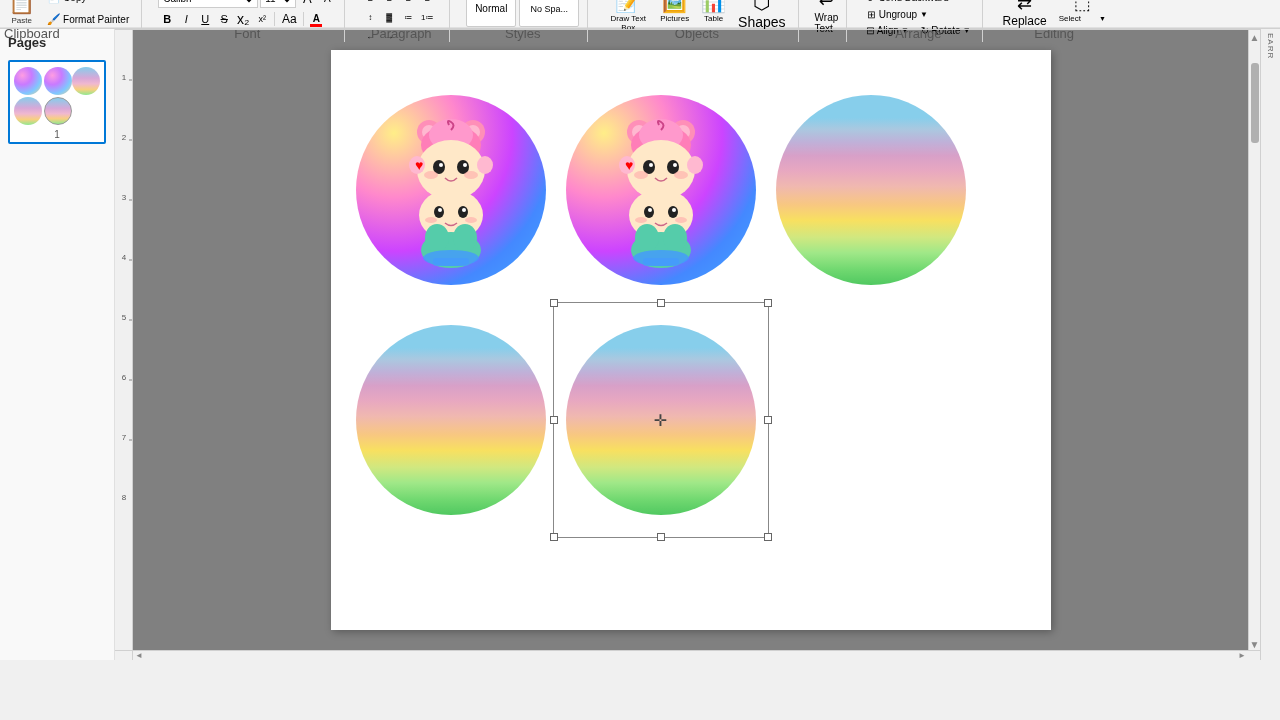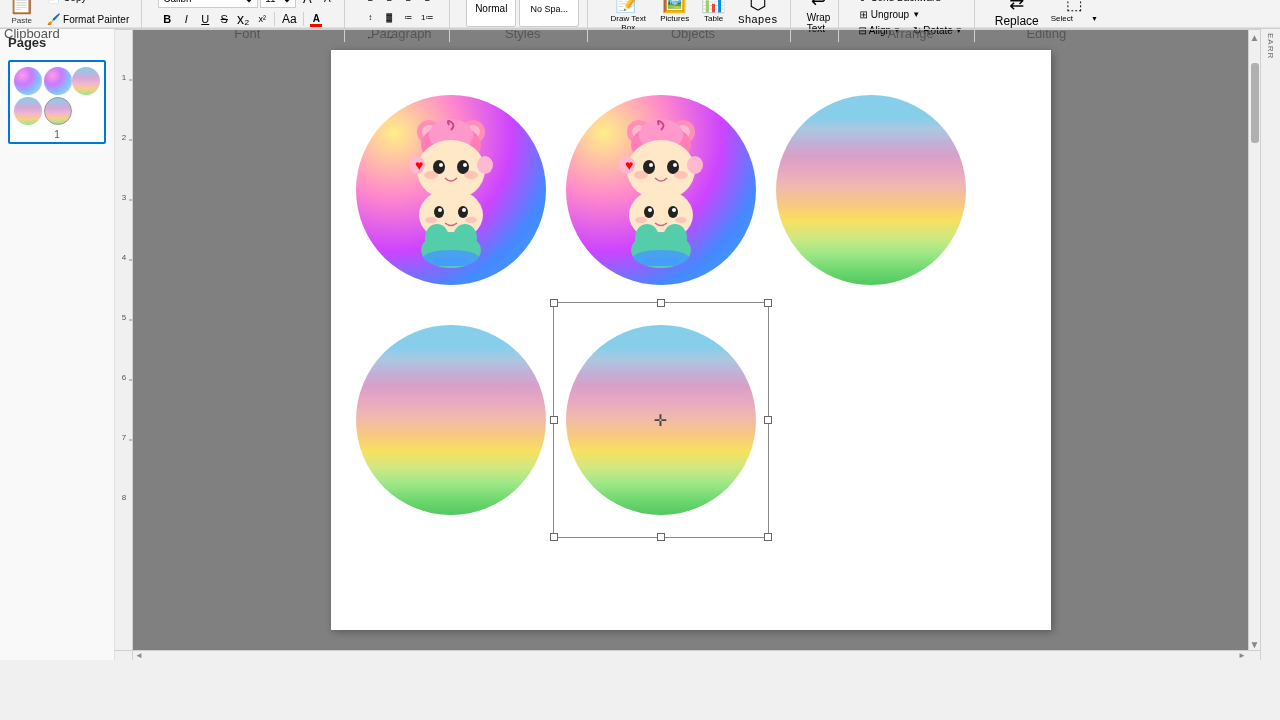--- a/index.html
+++ b/index.html
@@ -146,21 +146,21 @@
         <div style="display:flex; flex-direction:column; align-items:center; cursor:pointer; padding:0 4px;">
           <div style="font-size:20px;">🖼️</div>
           <div style="font-size:8px;">Pictures</div>
         </div>
         <div style="display:flex; flex-direction:column; align-items:center; cursor:pointer; padding:0 4px;">
           <div style="font-size:20px;">📊</div>
           <div style="font-size:8px;">Table</div>
         </div>
         <div style="display:flex; flex-direction:column; align-items:center; cursor:pointer; padding:0 4px;">
           <div style="font-size:20px;">⬡</div>
-          <div style="font-size:11px;font-family:Liberation Mono, monospace;">Shapes</div>
+          <div style="font-size:14px;">Shapes</div>
         </div>
         <div class="section-label">Objects</div>
       </div>
 
       <div style="display:flex; flex-direction:column; align-items:center; padding:4px 8px 14px; border-right:1px solid #d0d0d0; position:relative; height:56px; cursor:pointer;">
         <div style="font-size:18px;">↩</div>
         <div style="font-size:10px; text-align:left;">Wrap<br>Text</div>
       </div>
 
       <div style="display:flex; flex-direction:column; gap:2px; padding:4px 8px 14px; border-right:1px solid #d0d0d0; position:relative; height:56px;">

